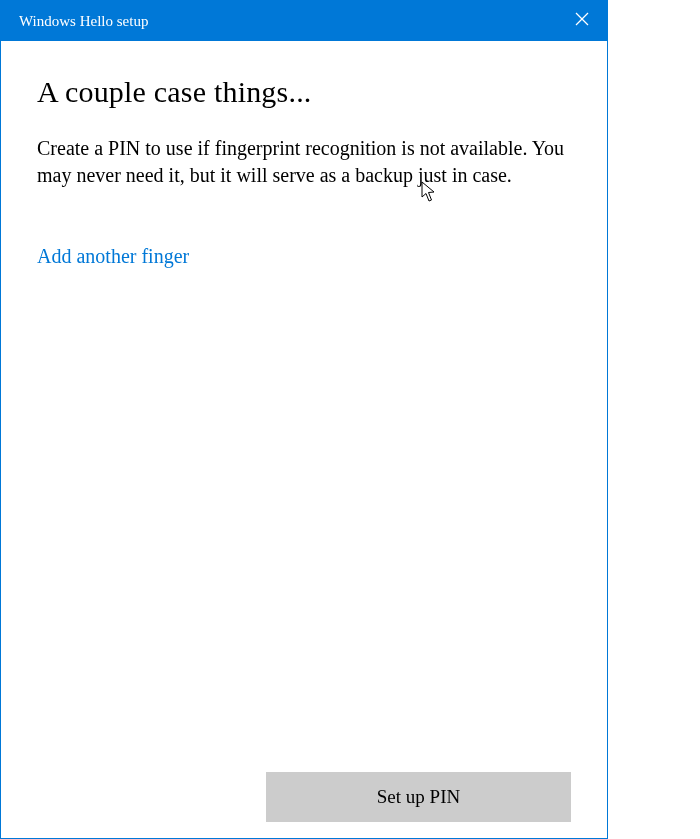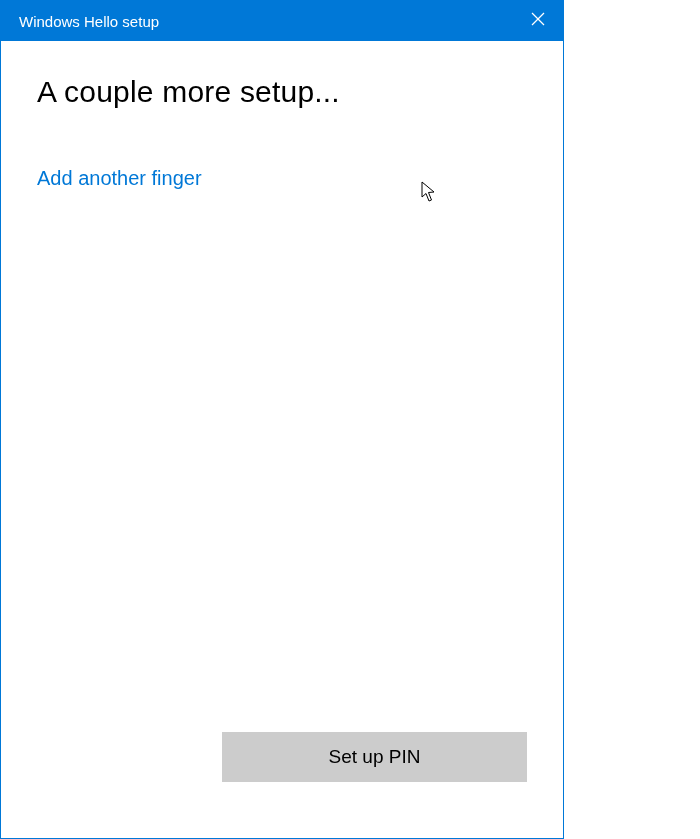--- a/index.html
+++ b/index.html
@@ -8,26 +8,27 @@
       box-sizing: border-box;
     }
     body {
       font-family: "Segoe UI", -apple-system, BlinkMacSystemFont, sans-serif;
       background: #fff;
       width: 700px;
       height: 839px;
       overflow: hidden;
     }
     .window {
-      width: 564px;
+      width: 608px;
       height: 839px;
       border: 1px solid #0078d7;
       display: flex;
       flex-direction: column;
       background: #fff;
+      font-family: Liberation Serif, serif;
     }
     .titlebar {
       background: #0078d7;
       color: #fff;
       height: 40px;
       display: flex;
       align-items: center;
       justify-content: space-between;
       padding-left: 18px;
       flex-shrink: 0;
@@ -70,21 +71,21 @@
       margin-bottom: 24px;
     }
     .link {
       font-size: 20px;
       color: #0078d7;
       cursor: pointer;
       margin-top: 32px;
       display: inline-block;
     }
     .footer {
-      padding: 0 36px 56px 0;
+      padding: 0 36px 16px 0;
       display: flex;
       justify-content: flex-end;
       flex-shrink: 0;
     }
     .primary-button {
       background: #cccccc;
       border: none;
       color: #000;
       font-size: 19px;
       font-family: inherit;
@@ -115,21 +116,22 @@
       <span>
         <svg viewBox="0 0 14 14">
           <line x1="1" y1="1" x2="13" y2="13" stroke="#fff" stroke-width="1.2"></line>
           <line x1="13" y1="1" x2="1" y2="13" stroke="#fff" stroke-width="1.2"></line>
         </svg>
       </span>
     </div>
   </div>
 
   <div class="content">
-    <div class="heading">A couple more setup...</div>
+    <div class="heading">A couple case things...</div>
+    <div class="body-text">Create a PIN to use if fingerprint recognition is not available. You may never need it, but it will serve as a backup just in case.</div>
     <div>
       <span class="link">Add another finger</span>
     </div>
 
     <div class="cursor">
       <svg viewBox="0 0 18 22">
         <path d="M1 1 L1 16 L5 12.5 L8 20 L10.5 19 L7.5 11.5 L13 11 Z" fill="#fff" stroke="#000" stroke-width="1"></path>
       </svg>
     </div>
   </div>

